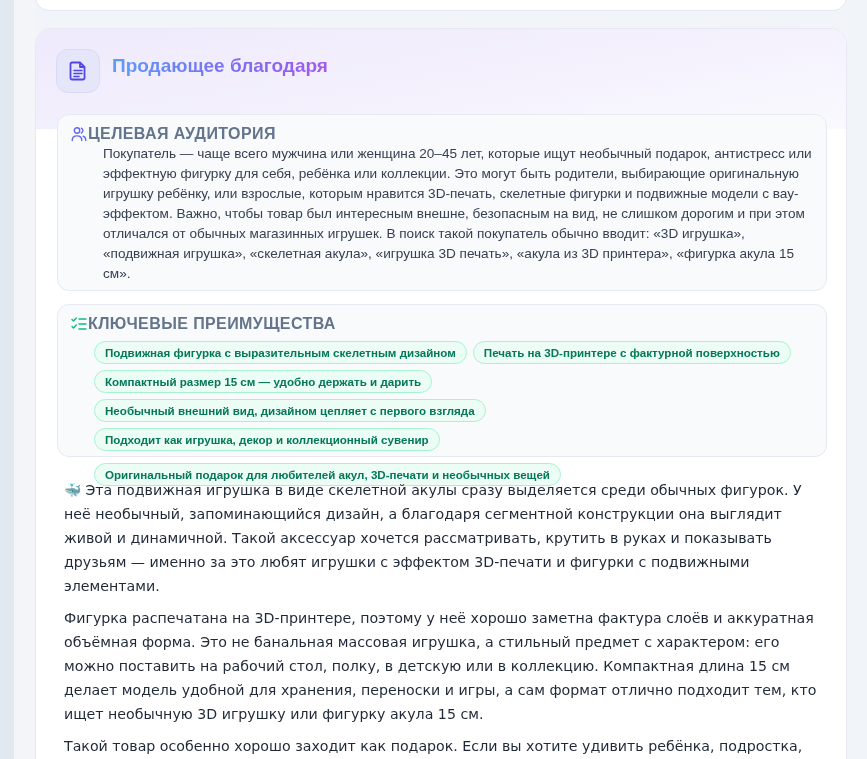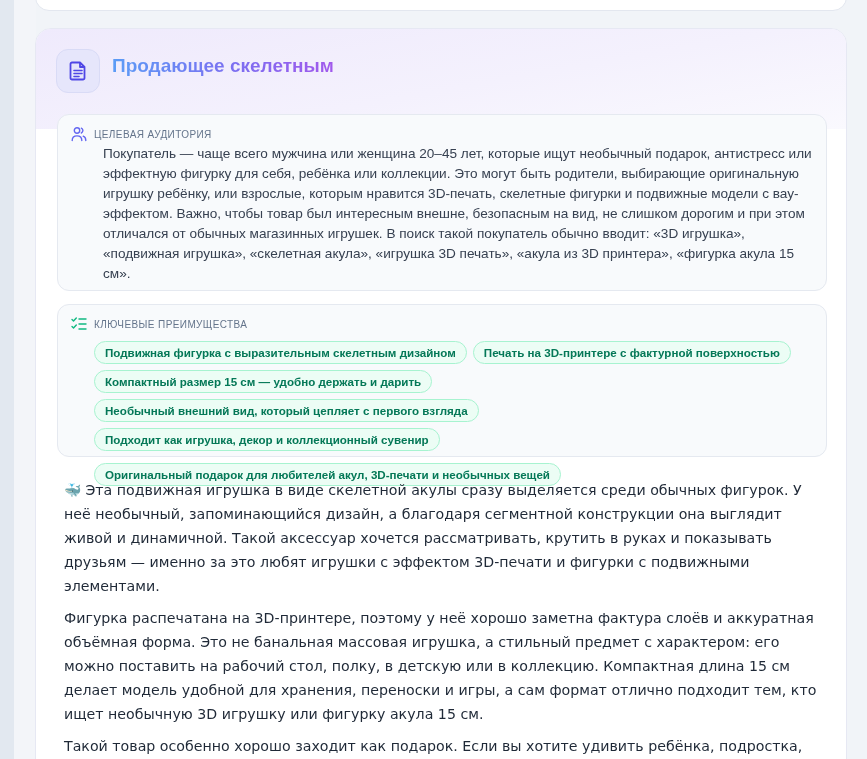--- a/index.html
+++ b/index.html
@@ -60,23 +60,23 @@
       border-radius: 12px;
     }
     .audience-box { top: 85px; height: 177px; }
     .benefits-box { top: 275px; height: 153px; text-align: right; }
     .box-head {
       position: absolute; left: 12px; top: 10px;
       display: flex; align-items: center;
     }
     .box-head .ico { width: 18px; height: 18px; display: flex; align-items: center; justify-content: center; }
     .box-label {
-      margin-left: 6px;
+      margin-left: 0;
       font-family: "Liberation Sans", sans-serif;
-      font-weight: normal; font-size: 10px; letter-spacing: 0.4px;
+      font-weight: bold; font-size: 16px; letter-spacing: 0.4px;
       color: #64748b; text-transform: uppercase;
     }
     .audience-text {
       position: absolute; left: 36px; top: 29px; width: 722px;
       font-size: 13.6px; line-height: 20px; color: #374151;
       font-family: "Liberation Sans", sans-serif;
       margin-left: 9px;
     }
     .chips {
       position: absolute; left: 36px; top: 36px; width: 720px;
@@ -111,21 +111,21 @@
   <div class="card-header-bg"></div>
 
   <div class="card-header">
     <div class="header-icon">
       <svg width="18" height="20" viewBox="0 0 18 20" fill="none">
         <path d="M3 1.5h8l4.5 4.5v11a1.5 1.5 0 0 1-1.5 1.5H3A1.5 1.5 0 0 1 1.5 17V3A1.5 1.5 0 0 1 3 1.5z" stroke="#4f46e5" stroke-width="1.8" stroke-linejoin="round"></path>
         <path d="M11 1.5V6h4.5" stroke="#4f46e5" stroke-width="1.8" stroke-linejoin="round"></path>
         <path d="M5 9.5h8M5 12.5h8M5 15.5h5" stroke="#4f46e5" stroke-width="1.6" stroke-linecap="round"></path>
       </svg>
     </div>
-    <div class="card-title">Продающее скелетным</div>
+    <div class="card-title">Продающее благодаря</div>
   </div>
 
   <div class="info-box audience-box">
     <div class="box-head">
       <span class="ico">
         <svg width="16" height="16" viewBox="0 0 16 16" fill="none">
           <circle cx="6" cy="4.5" r="2.7" stroke="#6366f1" stroke-width="1.4"></circle>
           <path d="M1.2 14.5c0-2.8 2.1-4.6 4.8-4.6s4.8 1.8 4.8 4.6" stroke="#6366f1" stroke-width="1.4" stroke-linecap="round"></path>
           <path d="M10.3 2.2a2.6 2.6 0 0 1 0 4.8" stroke="#6366f1" stroke-width="1.4" stroke-linecap="round"></path>
           <path d="M12.2 10.2c1.6.6 2.6 2.2 2.6 4.3" stroke="#6366f1" stroke-width="1.4" stroke-linecap="round"></path>
@@ -144,21 +144,21 @@
           <path d="M1 9.5l1.5 1.5 2.8-3" stroke="#10b981" stroke-width="1.4" stroke-linecap="round" stroke-linejoin="round"></path>
           <path d="M8 2h7M8 7h7M8 12h7" stroke="#10b981" stroke-width="1.4" stroke-linecap="round"></path>
         </svg>
       </span>
       <span class="box-label">КЛЮЧЕВЫЕ ПРЕИМУЩЕСТВА</span>
     </div>
     <div class="chips">
       <span class="chip">Подвижная фигурка с выразительным скелетным дизайном</span>
       <span class="chip">Печать на 3D-принтере с фактурной поверхностью</span>
       <span class="chip">Компактный размер 15 см — удобно держать и дарить</span>
-      <span class="chip">Необычный внешний вид, который цепляет с первого взгляда</span>
+      <span class="chip">Необычный внешний вид, дизайном цепляет с первого взгляда</span>
       <span class="chip">Подходит как игрушка, декор и коллекционный сувенир</span>
       <div style="flex-basis:100%;height:0;"></div>
       <span class="chip">Оригинальный подарок для любителей акул, 3D-печати и необычных вещей</span>
     </div>
   </div>
 
   <div class="desc">
     <p><span class="emoji">🐳</span><span>Эта подвижная игрушка в виде скелетной акулы сразу выделяется среди обычных фигурок. У неё необычный, запоминающийся дизайн, а благодаря сегментной конструкции она выглядит живой и динамичной. Такой аксессуар хочется рассматривать, крутить в руках и показывать друзьям — именно за это любят игрушки с эффектом 3D-печати и фигурки с подвижными элементами.</span></p>
     <p>Фигурка распечатана на 3D-принтере, поэтому у неё хорошо заметна фактура слоёв и аккуратная объёмная форма. Это не банальная массовая игрушка, а стильный предмет с характером: его можно поставить на рабочий стол, полку, в детскую или в коллекцию. Компактная длина 15 см делает модель удобной для хранения, переноски и игры, а сам формат отлично подходит тем, кто ищет необычную 3D игрушку или фигурку акула 15 см.</p>
     <p>Такой товар особенно хорошо заходит как подарок. Если вы хотите удивить ребёнка, подростка, друга, коллегу или любителя морской тематики, это очень удачный вариант. Подвижная акула из 3D принтера выглядит оригинально, вызывает эмоции и не теряется среди типовых сувениров. Её часто</p>

